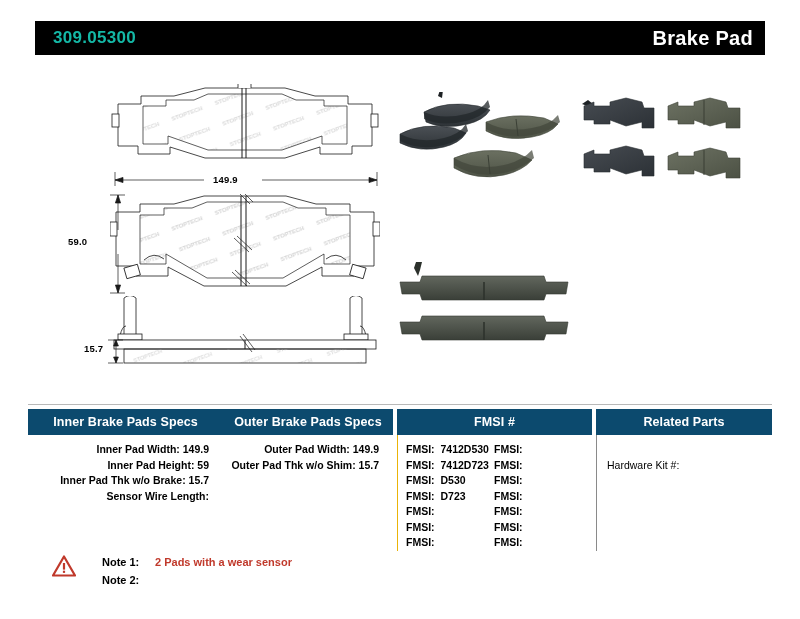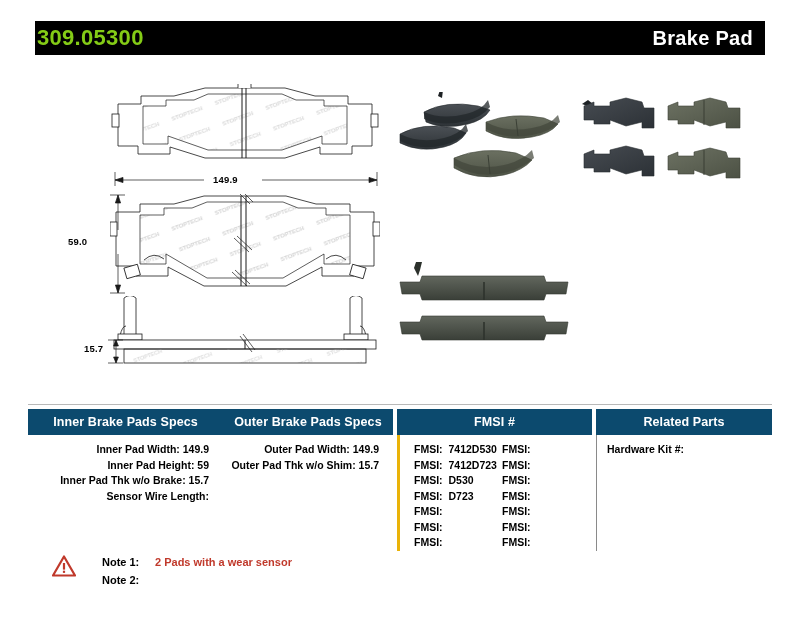--- a/index.html
+++ b/index.html
@@ -13,22 +13,22 @@
     overflow: hidden;
   }
 
   
   #header-bar {
     position:absolute; left:35px; top:21px; width:730px; height:34px;
     background:#000;
     display:flex; align-items:center; justify-content:space-between;
   }
   #part-number {
-    color:#84cc16; font-size:22px; font-weight:bold; letter-spacing:0.3px;
-    padding-left:2px;
+    color:#14b8a6; font-size:17px; font-weight:bold; letter-spacing:0.3px;
+    padding-left:18px;
   }
   #product-type {
     color:#fff; font-size:20px; font-weight:bold; letter-spacing:0.3px;
     padding-right:12px;
   }
 
   
   #drawings { position:absolute; left:0; top:62px; width:800px; height:330px; }
 
   .cad { position:absolute; }
@@ -61,38 +61,38 @@
   }
   .th.c1 { width:195px; }
   .th.c2 { width:170px; }
   .th.c3 { width:195px; margin-left:4px; }
   .th.c4 { width:176px; margin-left:4px; }
 
   .tbody { display:flex; }
   .td { padding-top:7px; }
   .td.c1 { width:195px; }
   .td.c2 { width:170px; }
-  .td.c3 { width:195px; margin-left:4px; border-left:3px solid #eab308; padding-left:14px; }
+  .td.c3 { width:195px; margin-left:4px; border-left:1px solid #eab308; padding-left:8px; }
   .td.c4 { width:176px; margin-left:4px; border-left:1px solid #8a8a8a; padding-left:10px; }
 
   .spec-line {
     font-size:10.5px; font-weight:bold; line-height:15.5px;
     text-align:right; padding-right:14px; white-space:nowrap;
   }
   .spec-line .val { font-weight:bold; }
 
   .fmsi-grid { display:flex; }
   .fmsi-col { width:88px; }
   .fmsi-line {
     font-size:10.5px; font-weight:bold; line-height:15.5px; white-space:nowrap;
   }
   .fmsi-line .lbl { }
   .fmsi-line .val { padding-left:3px; }
 
-  .rel-line { font-size:10.5px; font-weight:bold; line-height:15.5px; }
+  .rel-line { font-size:10.5px; font-weight:normal; line-height:15.5px;margin-top:16px; }
 
   
   #notes {
     position:absolute; left:52px; top:553px;
     display:flex; align-items:flex-start;
   }
   #warn-icon { width:24px; height:22px; margin-right:26px; margin-top:2px; }
   .note-rows { }
   .note-row {
     font-size:11px; font-weight:bold; line-height:18px; white-space:nowrap;

